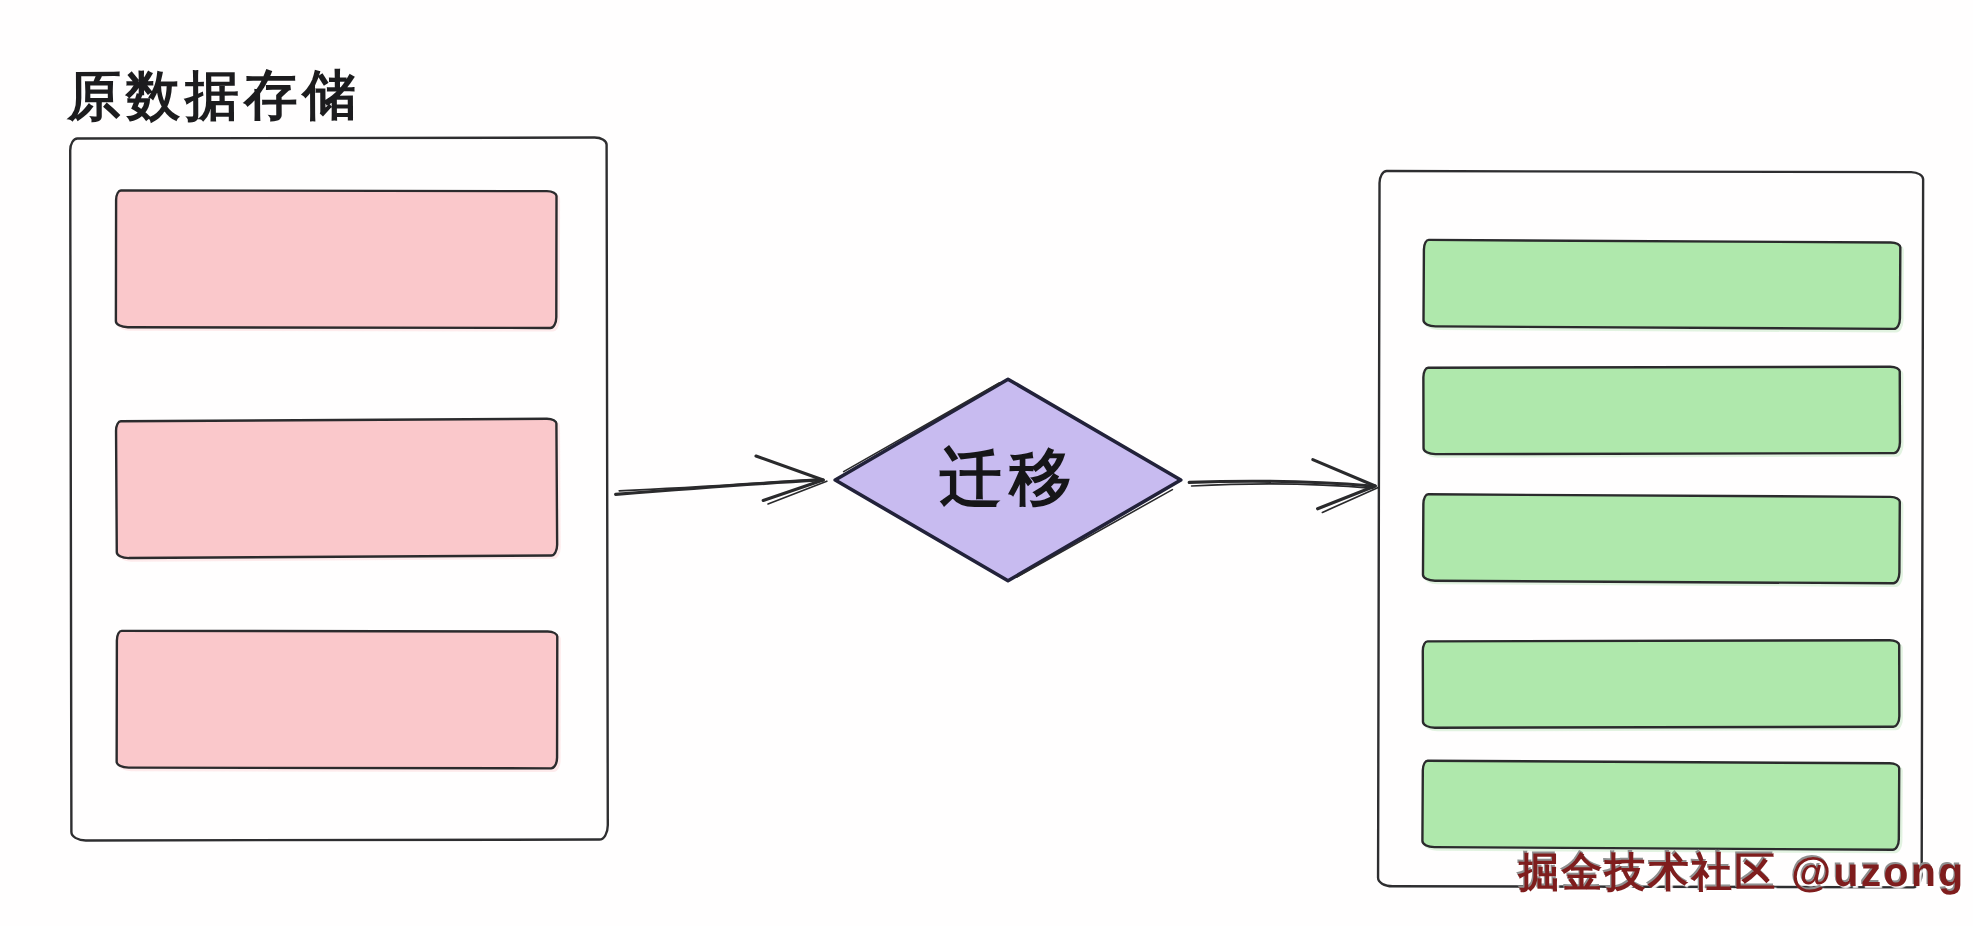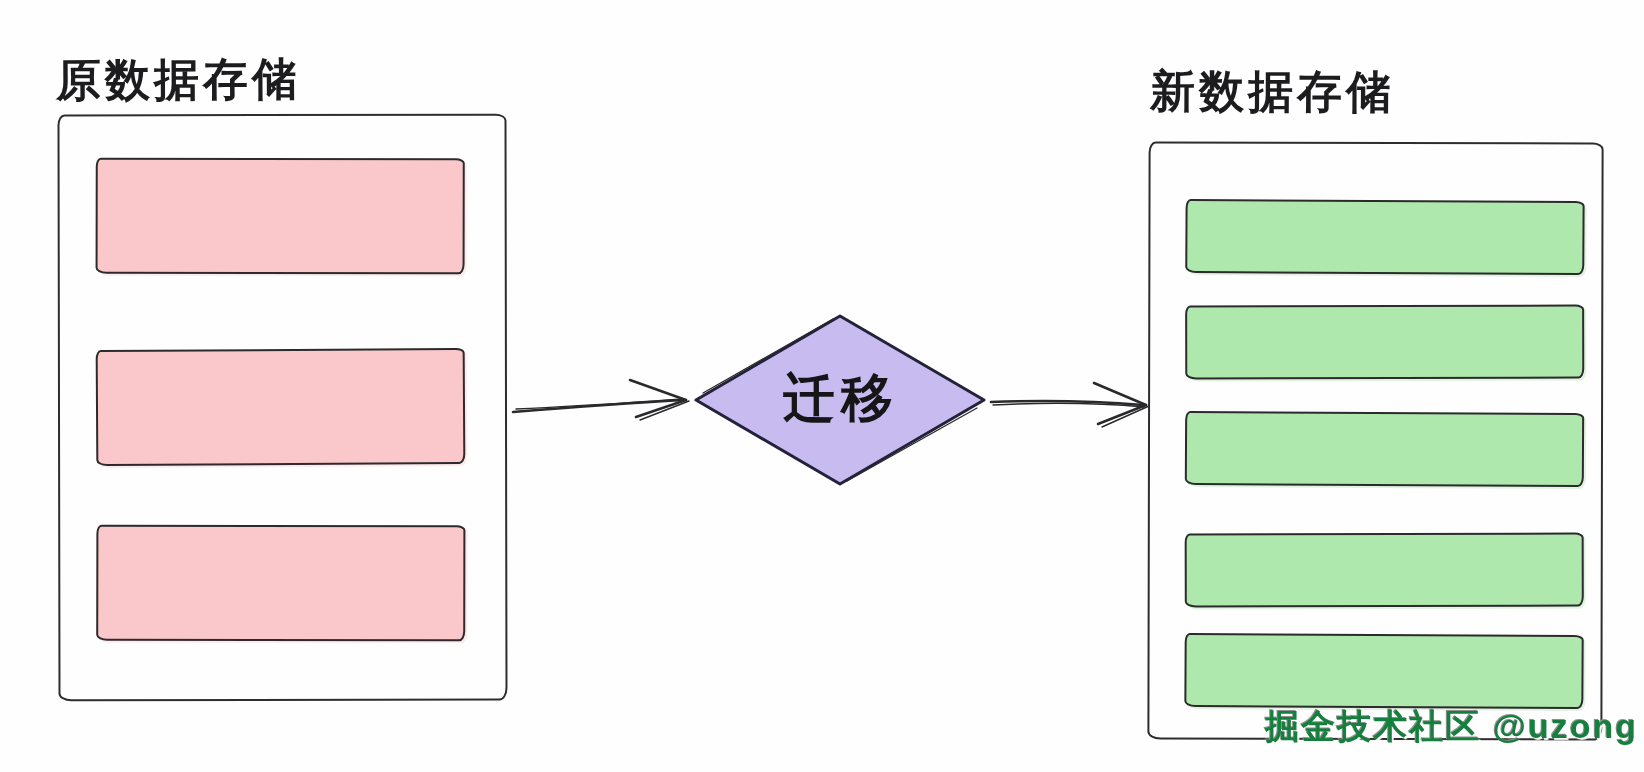--- a/index.html
+++ b/index.html
@@ -57,33 +57,32 @@
   .diamond-label{
     font-family:"Liberation Sans","DejaVu Sans",sans-serif;
     font-size:52px;font-weight:bold;fill:#161618;letter-spacing:6px;
   }
   .watermark{
     position:absolute;
     right:6px;top:704px;
     font-size:34px;
     font-weight:bold;
     letter-spacing:2px;
-    color:#15803d;
+    color:#7f1d1d;
     text-shadow:-1px -1px 0 #8f8f8f, 2px 2px 1px rgba(255,255,255,0.95);
     white-space:nowrap;
   }
 </style>
 </head>
 <body>
 
 <div class="canvas">
 
   <div class="panel-title title-source">原数据存储</div>
 
-  <div class="panel-title title-target">新数据存储</div>
 
   <div class="box box-source">
       <div class="row" style="background: rgb(250, 200, 203);"></div>
       <div class="row" style="background: rgb(250, 200, 203);"></div>
       <div class="row" style="background: rgb(250, 200, 203);"></div>
     </div>
 
   <div class="box box-target">
       <div class="row" style="background: rgb(175, 232, 172);"></div>
       <div class="row" style="background: rgb(175, 232, 172);"></div>

